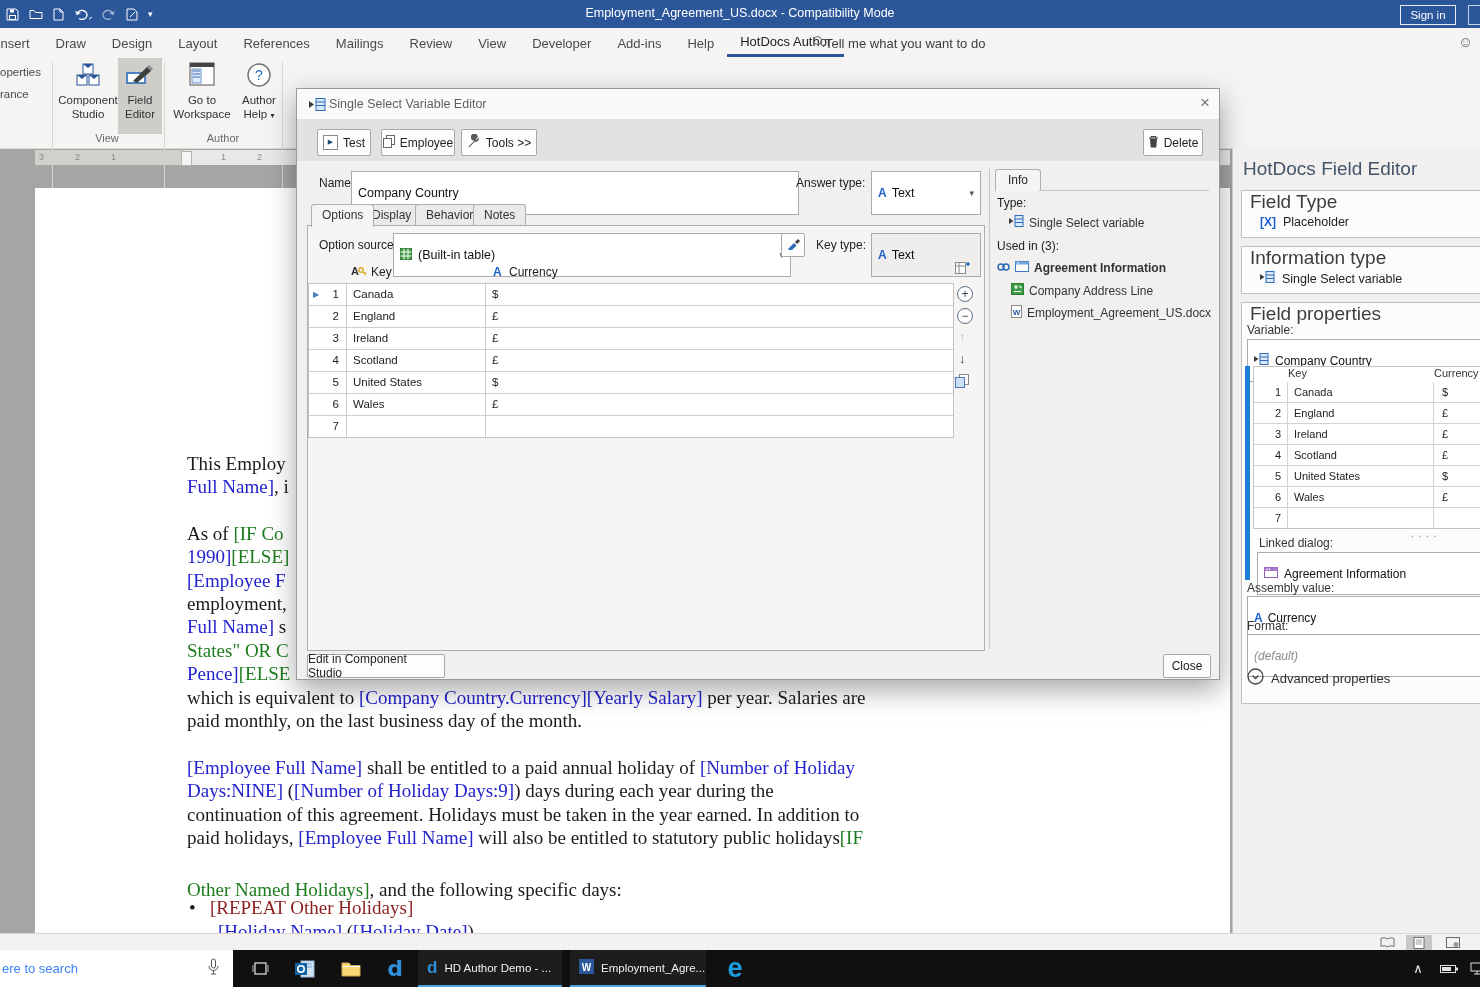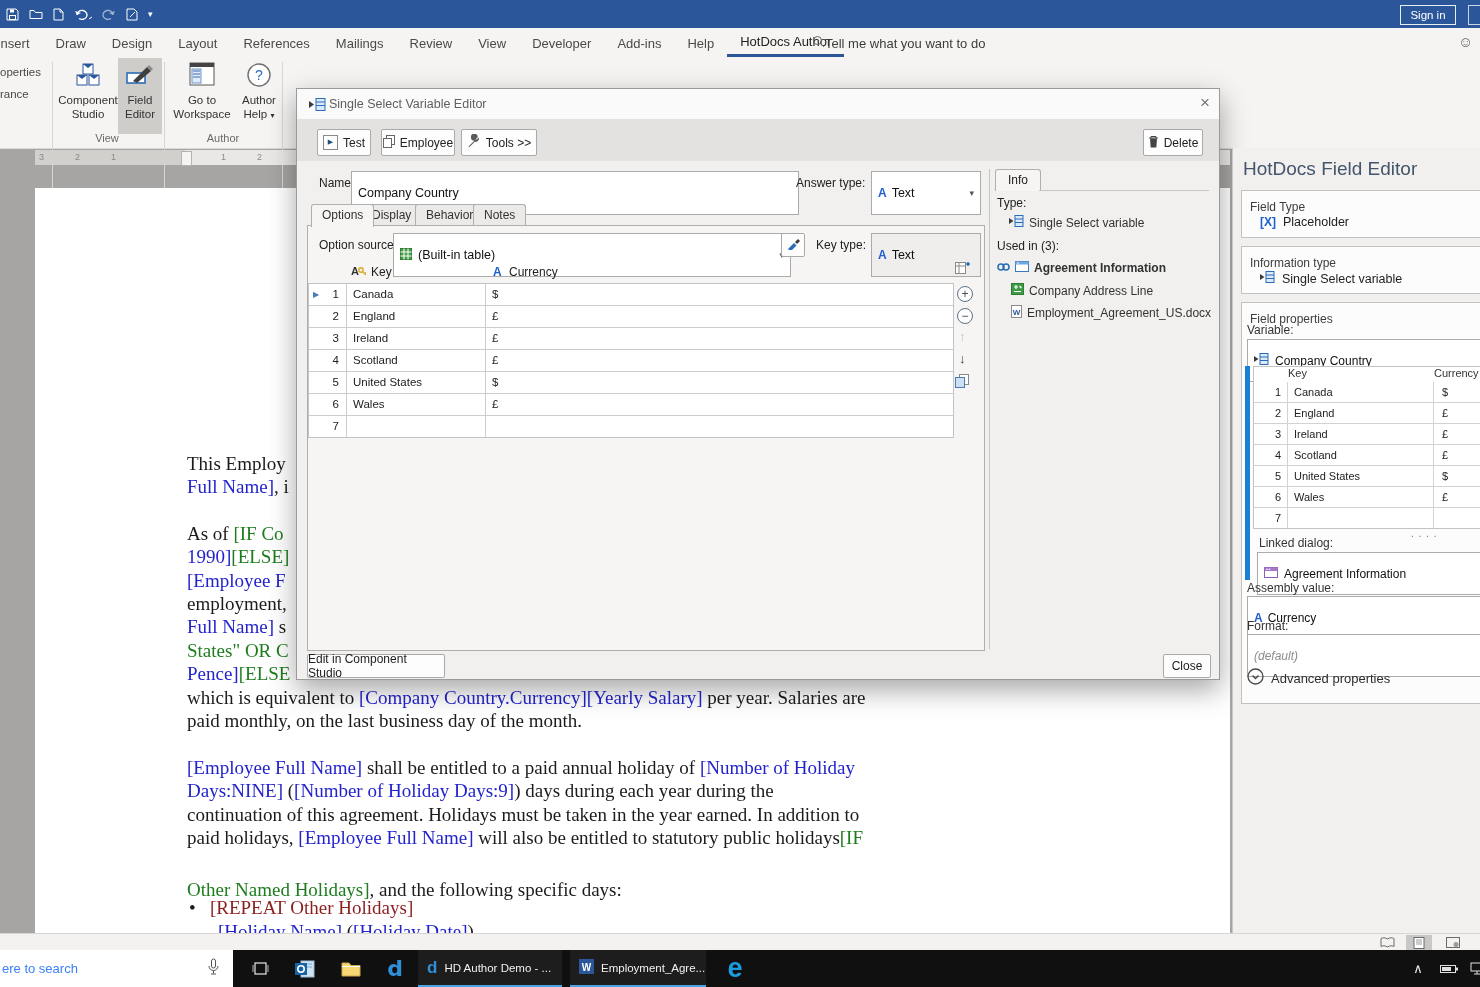--- a/index.html
+++ b/index.html
@@ -62,21 +62,21 @@
   .hdrlbl{position:absolute;font-size:12px;color:#222;}
   #infoline{left:692px;top:80px;width:1px;height:480px;background:#c6c6c6;}
   #infotab{left:698px;top:80px;width:44px;height:21px;background:#f6f5f4;border:1px solid #b0afad;border-bottom:none;font-size:12px;color:#222;text-align:center;line-height:21px;border-radius:3px 3px 0 0;}
   #infotabline{left:742px;top:101px;width:170px;height:1px;background:#c6c6c6;}
   .infolbl{position:absolute;font-size:12px;color:#222;}
   .infoitem{position:absolute;font-size:12px;color:#333;display:flex;align-items:center;gap:5px;}
   
   #panel{left:1232px;top:148px;width:260px;height:785px;background:#f1f0ef;border-left:1px solid #c9c7c5;}
   #paneltitle{left:10px;top:10px;font-size:19px;color:#44546a;}
   .pbox{position:absolute;left:8px;width:250px;background:#fcfcfc;border:1px solid #c2c1bf;}
-  .pboxlbl{position:absolute;left:8px;top:9px;font-size:12px;color:#3d3d3d;}
+  .pboxlbl{position:absolute;left:8px;top:0;font-size:19px;color:#3d3d3d;}
   .pval{position:absolute;left:18px;font-size:12.5px;color:#222;display:flex;align-items:center;gap:7px;}
   .plbl{position:absolute;font-size:12px;color:#333;}
   .pgrid{position:absolute;background:#fff;border:1px solid #c3c3c3;}
   .prow{display:flex;height:20px;border-bottom:1px solid #d2d2d2;font-size:11px;color:#222;}
   .prow:last-child{border-bottom:none;}
   .pnum{width:34px;border-right:1px solid #d2d2d2;text-align:right;padding-right:6px;line-height:20px;box-sizing:border-box;}
   .pkey{width:146px;border-right:1px solid #d2d2d2;padding-left:6px;line-height:20px;box-sizing:border-box;}
   .pcur{flex:1;padding-left:8px;line-height:20px;}
   #bluebar{left:12px;top:218px;width:5px;height:214px;background:#1b7fd6;}
   .phdr{display:flex;height:15px;font-size:11px;color:#333;}
@@ -130,20 +130,21 @@
           </svg>
         </span>
       <span>
           <svg width="12" height="13">
             <path d="M1 1h7l3 3v8H1z" fill="none" stroke="#fff"></path>
             <path d="M4 9l5-5" stroke="#fff"></path>
           </svg>
         </span>
       <span style="font-size:9px;color:#fff;">▾</span>
     </div>
+    <div class="abs" id="title">Employment_Agreement_US.docx  -  Compatibility Mode</div>
     <div class="abs" id="signin">Sign in</div>
     <div class="abs" id="tbsliver"></div>
   </div>
 
   <div class="abs" id="tabrow">
     <div class="rtabs">
       <span class="rtab">Insert</span>
       <span class="rtab">Draw</span>
       <span class="rtab">Design</span>
       <span class="rtab">Layout</span>

